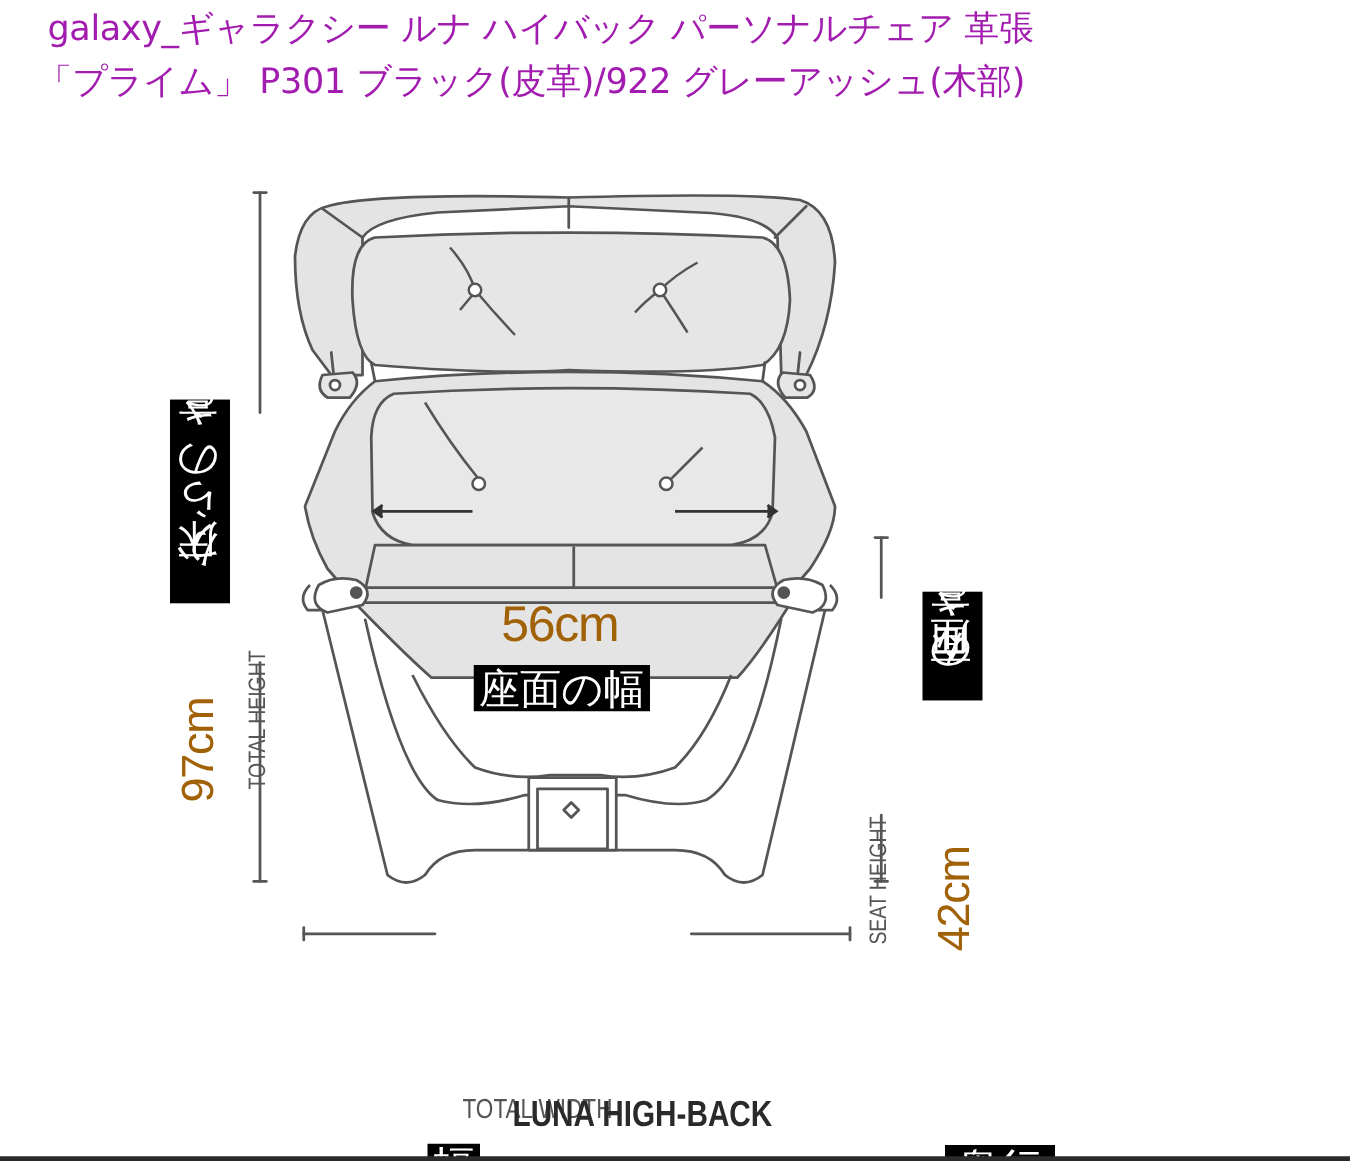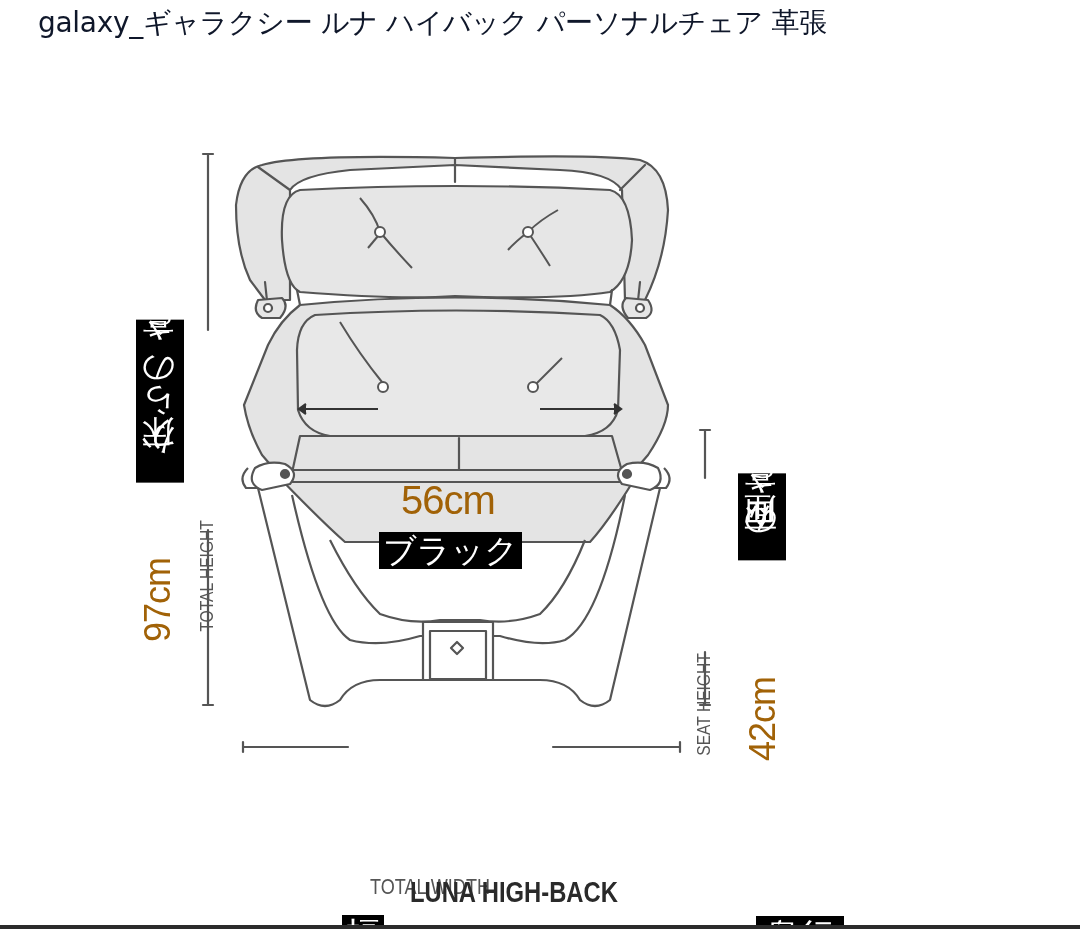--- a/index.html
+++ b/index.html
@@ -1,21 +1,21 @@
 <!DOCTYPE html>
 <html><head>
   <meta charset="utf-8">
   <style>
     * { margin: 0; padding: 0; box-sizing: border-box; }
     html, body { width: 1080px; height: 929px; background: #ffffff; overflow: hidden; }
     body { position: relative; font-family: "DejaVu Sans", "Liberation Sans", sans-serif; }
 
     .header { position: absolute; left: 38px; top: 2px; width: 1030px; }
     .brand { color: #3e6fa3; font-size: 28px; line-height: 40px; letter-spacing: -0.3px; white-space: nowrap; }
-    .title { color: #0f172a; font-size: 28px; line-height: 42px; letter-spacing: -0.3px; }
+    .title { color: #a21caf; font-size: 28px; line-height: 42px; letter-spacing: -0.3px; }
     .title .line { display: block; white-space: nowrap; }
     .title .line2 { margin-left: -8px; }
 
     .drawing { position: absolute; left: 0; top: 140px; width: 1080px; height: 789px; }
     .drawing svg { position: absolute; left: 0; top: 0; }
 
     .label-box { position: absolute; background: #000; color: #fff; font-size: 30px; line-height: 1; padding: 3px 4px; white-space: nowrap; }
     .vert { writing-mode: vertical-rl; transform: rotate(180deg); }
 
     .dim-value { position: absolute; color: #a16207; font-size: 34px; letter-spacing: -1px; white-space: nowrap; font-family: "Liberation Sans", sans-serif; }
@@ -23,20 +23,21 @@
 
     .footer-title { position: absolute; left: 410px; top: 876px; font-family: "Liberation Sans", sans-serif; font-weight: bold; font-size: 29px; color: #2a2a2a; transform: scaleX(0.82); transform-origin: left center; white-space: nowrap; }
     .bottom-rule { position: absolute; left: 0; top: 925px; width: 1080px; height: 4px; background: #2b2b2b; }
   </style>
 </head>
 <body>
 
 <div class="header">
   <div class="title">
     <span class="line">galaxy_ギャラクシー ルナ ハイバック パーソナルチェア 革張</span>
+    <span class="line line2">「プライム」 P301 ブラック(皮革)/922 グレーアッシュ(木部)</span>
   </div>
 </div>
 
 <div class="drawing">
   <svg width="1080" height="789" viewBox="0 140 1080 789" xmlns="http://www.w3.org/2000/svg">
     <g fill="none" stroke="#555" stroke-width="2.2" stroke-linejoin="round" stroke-linecap="round">
 
       <line x1="208" y1="154" x2="208" y2="330"></line>
       <line x1="208" y1="530" x2="208" y2="705"></line>
       <line x1="203" y1="154" x2="213" y2="154"></line>
@@ -118,21 +119,21 @@
       <rect x="430" y="631" width="56" height="48" fill="#fff"></rect>
       <path d="M451,648 L457,642 L463,648 L457,654 Z"></path>
     </g>
   </svg>
 
   <div class="label-box vert" style="left:136px; top:180px; width:48px; padding:6px 5px; font-size:33px;">床からの高さ</div>
   <div class="dim-value vert" style="left:137px; top:418px; font-size:36px;">97cm</div>
   <div class="dim-caption vert" style="left:196px; top:368px; transform:rotate(180deg) scaleY(0.82); transform-origin:center;">TOTAL HEIGHT</div>
 
   <div class="dim-value" style="left:401px; top:338px; font-size:40px;">56cm</div>
-  <div class="label-box" style="left:379px; top:392px; font-size:33px; padding:2px 4px;">ブラック</div>
+  <div class="label-box" style="left:379px; top:392px; font-size:33px; padding:2px 4px;">座面の幅</div>
 
   <div class="label-box vert" style="left:738px; top:333px; width:48px; padding:6px 5px; font-size:33px;">座面の高さ</div>
   <div class="dim-value vert" style="left:742px; top:537px; font-size:36px;">42cm</div>
   <div class="dim-caption vert" style="left:693px; top:502px; transform:rotate(180deg) scaleY(0.82); transform-origin:center;">SEAT HEIGHT</div>
 
   <div class="dim-caption" style="left:370px; top:734px; font-size:22px;">TOTAL WIDTH</div>
   <div class="label-box" style="left:342px; top:775px; font-size:34px; padding:2px 4px;">幅</div>
   <div class="dim-value" style="left:402px; top:778px; font-size:36px;">72cm</div>
 
   <div class="label-box" style="left:756px; top:776px; font-size:34px; padding:2px 10px;">奥行</div>

